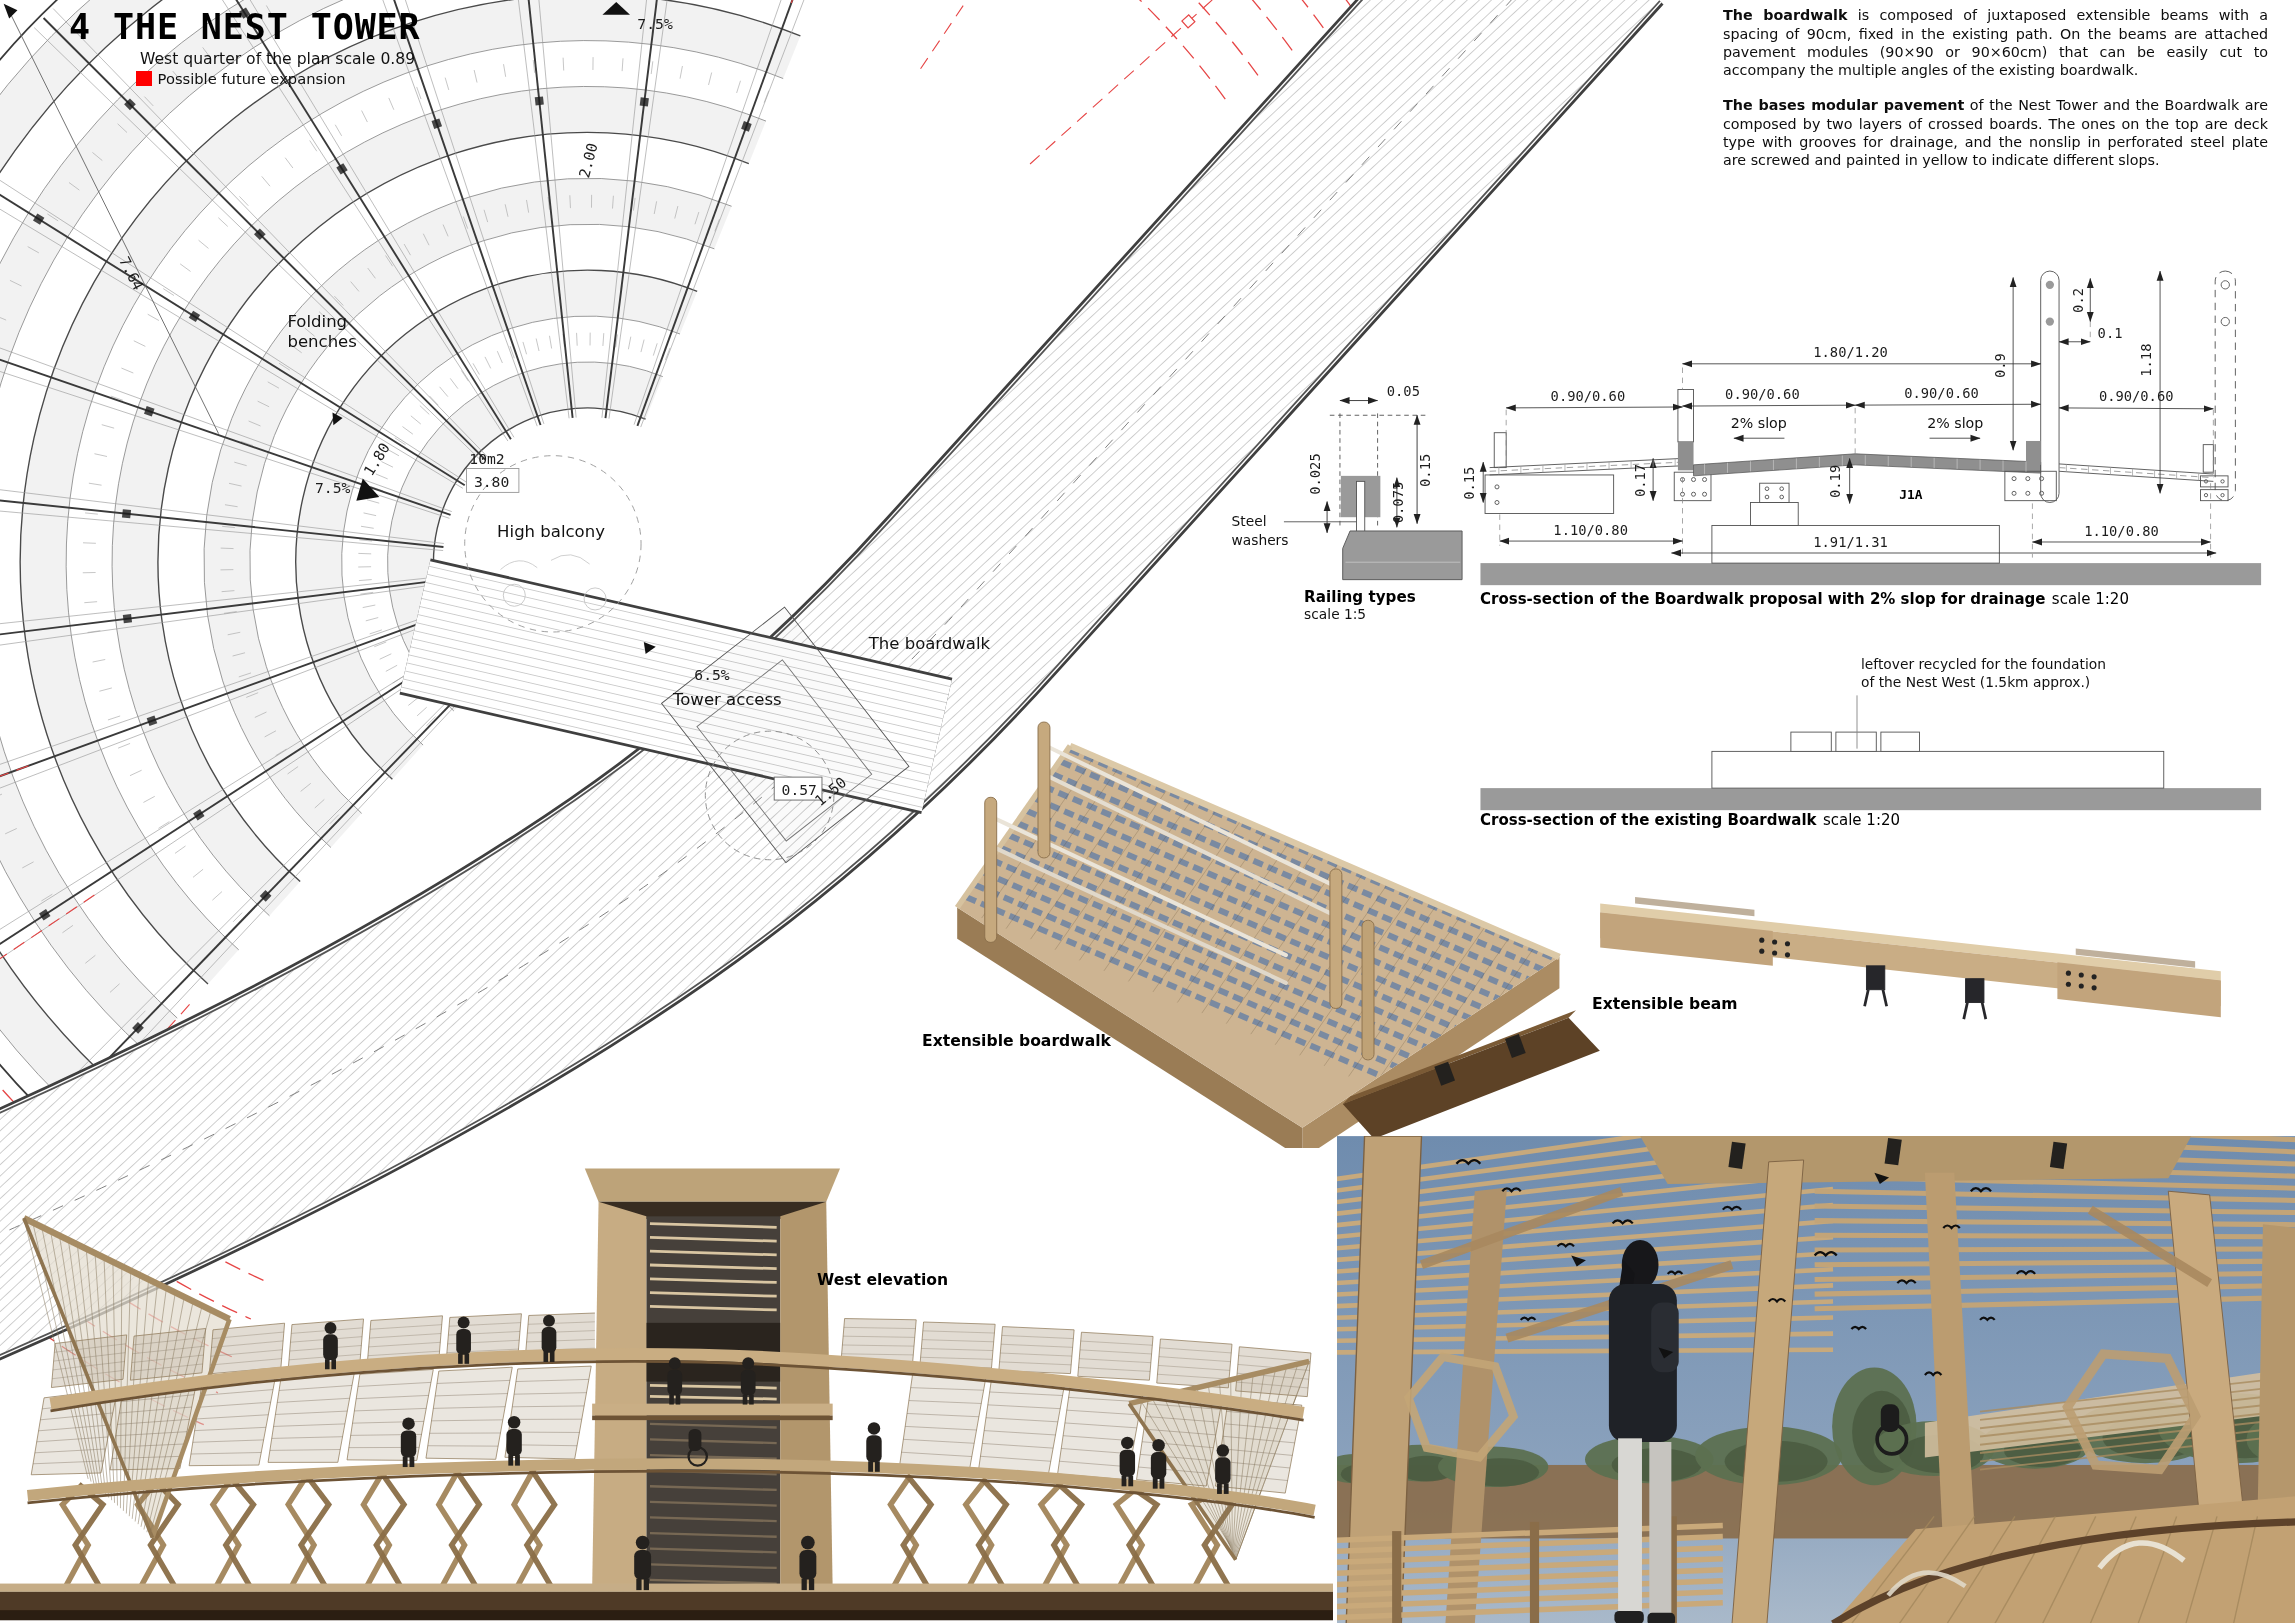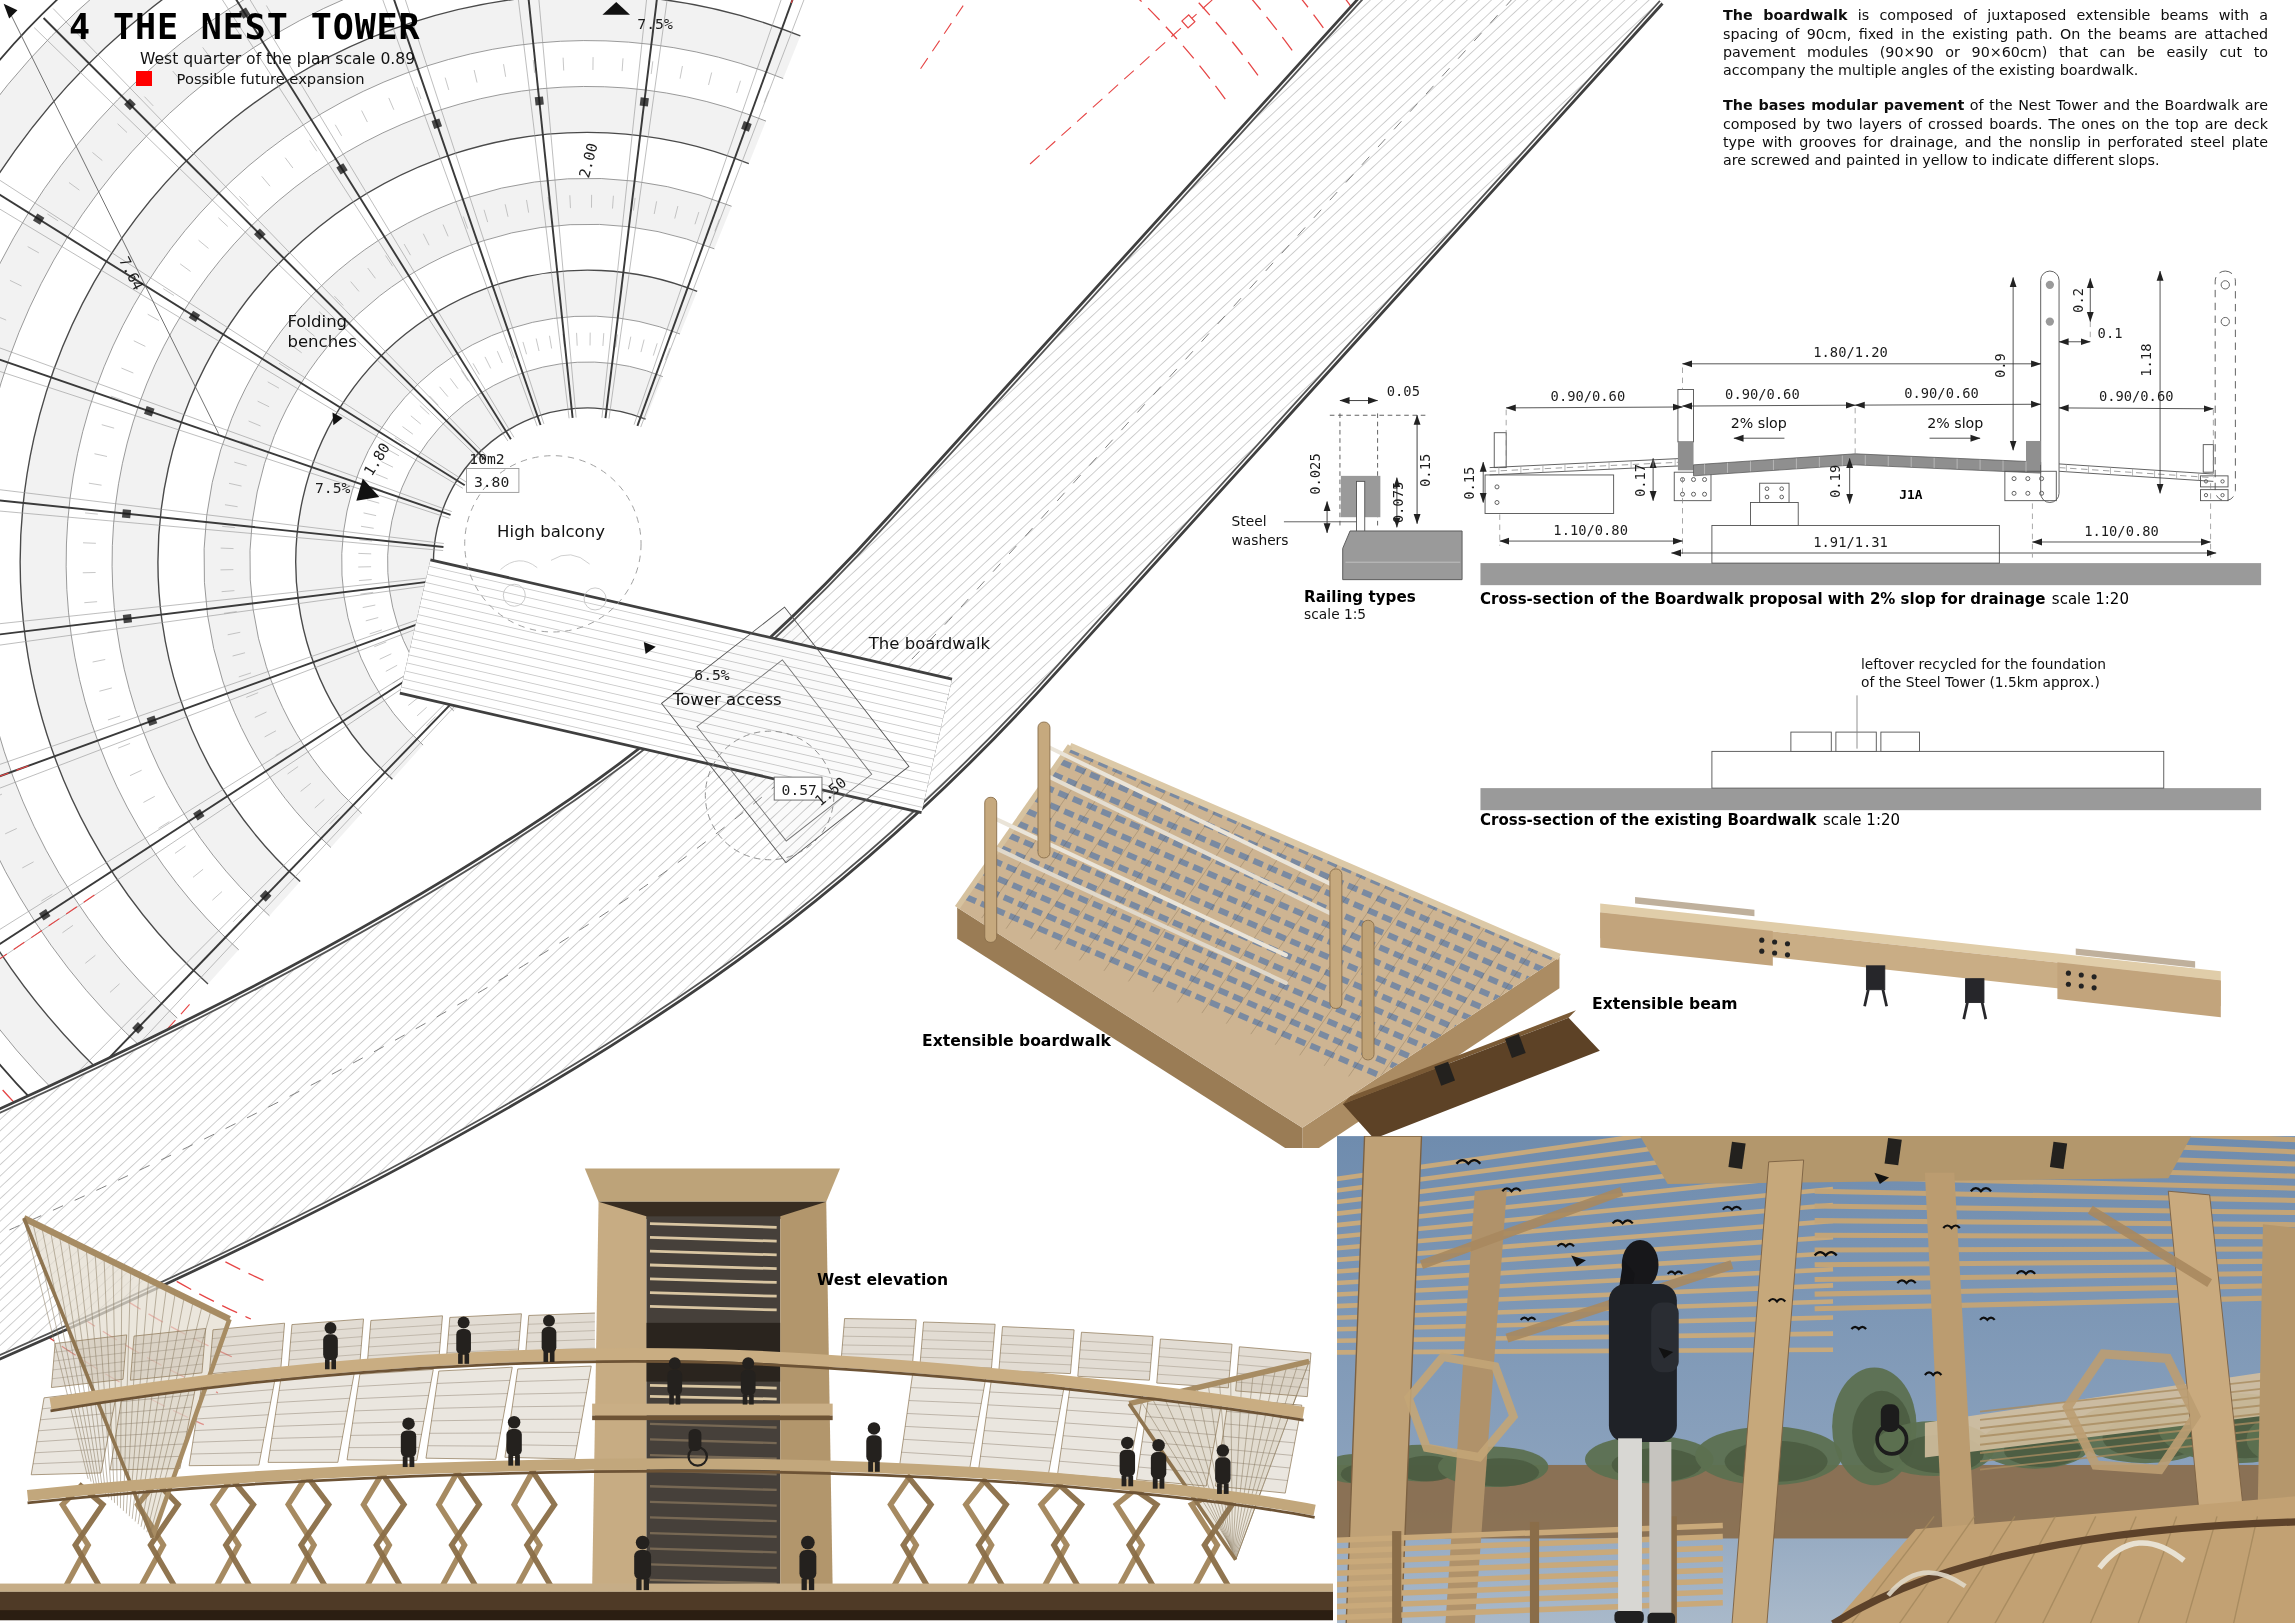--- a/index.html
+++ b/index.html
@@ -1,21 +1,21 @@
 <!DOCTYPE html>
 <html style="--c-red: #ff0000;font-size:14.7px"><head>
 <meta charset="utf-8">
 <style>
   html,body{margin:0;padding:0}
   body{width:2296px;height:1624px;position:relative;background:#fff;overflow:hidden;
        font-family:"DejaVu Sans",sans-serif;color:#111}
   .abs{position:absolute}
   #title{font:800 35px "DejaVu Sans Mono",monospace;letter-spacing:0.9px;color:#000;white-space:nowrap}
   #subtitle{font:15.6px "DejaVu Sans",sans-serif;white-space:nowrap}
-  .legend{display:flex;align-items:center;gap:25px;font:14.7px "DejaVu Sans",sans-serif}
+  .legend{display:flex;align-items:center;gap:6px;font:14.7px "DejaVu Sans",sans-serif}
   .legend .sw{width:15.6px;height:15.6px;background:var(--c-red,#f00)}
   #desc{width:545px;font:14.3px/1.27 "DejaVu Sans",sans-serif;text-align:justify;color:#0d0d0d}
   #desc p{margin:0 0 17.4px 0}
   .cap{font:15px "DejaVu Sans",sans-serif;color:#000;white-space:nowrap}
   .cap b{font-weight:700}
   .cap .sc{margin-left:6.4px}
   .note{font:13.8px/1.3 "DejaVu Sans",sans-serif;color:#111}
   .rlabel{font:700 15.6px "DejaVu Sans",sans-serif;color:#000;white-space:nowrap}
   svg{display:block}
   svg text{user-select:none}
@@ -1264,19 +1264,19 @@
 </div>
 
 <div class="abs cap" style="left:1480px;top:590px">
   <b>Cross-section of the Boardwalk proposal with 2% slop for drainage</b><span class="sc">scale 1:20</span>
 </div>
 <div class="abs cap" style="left:1480px;top:811px">
   <b>Cross-section of the existing Boardwalk</b><span class="sc">scale 1:20</span>
 </div>
 <div class="abs note" style="left:1861px;top:656px;width:275px">
   <div>leftover recycled for the foundation</div>
-  <div>of the Steel Tower (1.5km approx.)</div>
+  <div>of the Nest West (1.5km approx.)</div>
 </div>
 
 <div class="abs rlabel" style="left:922px;top:1032px">Extensible boardwalk</div>
 <div class="abs rlabel" style="left:1592px;top:995px">Extensible beam</div>
 <div class="abs rlabel" style="left:817px;top:1271px">West elevation</div>
 
 
 </body></html>

